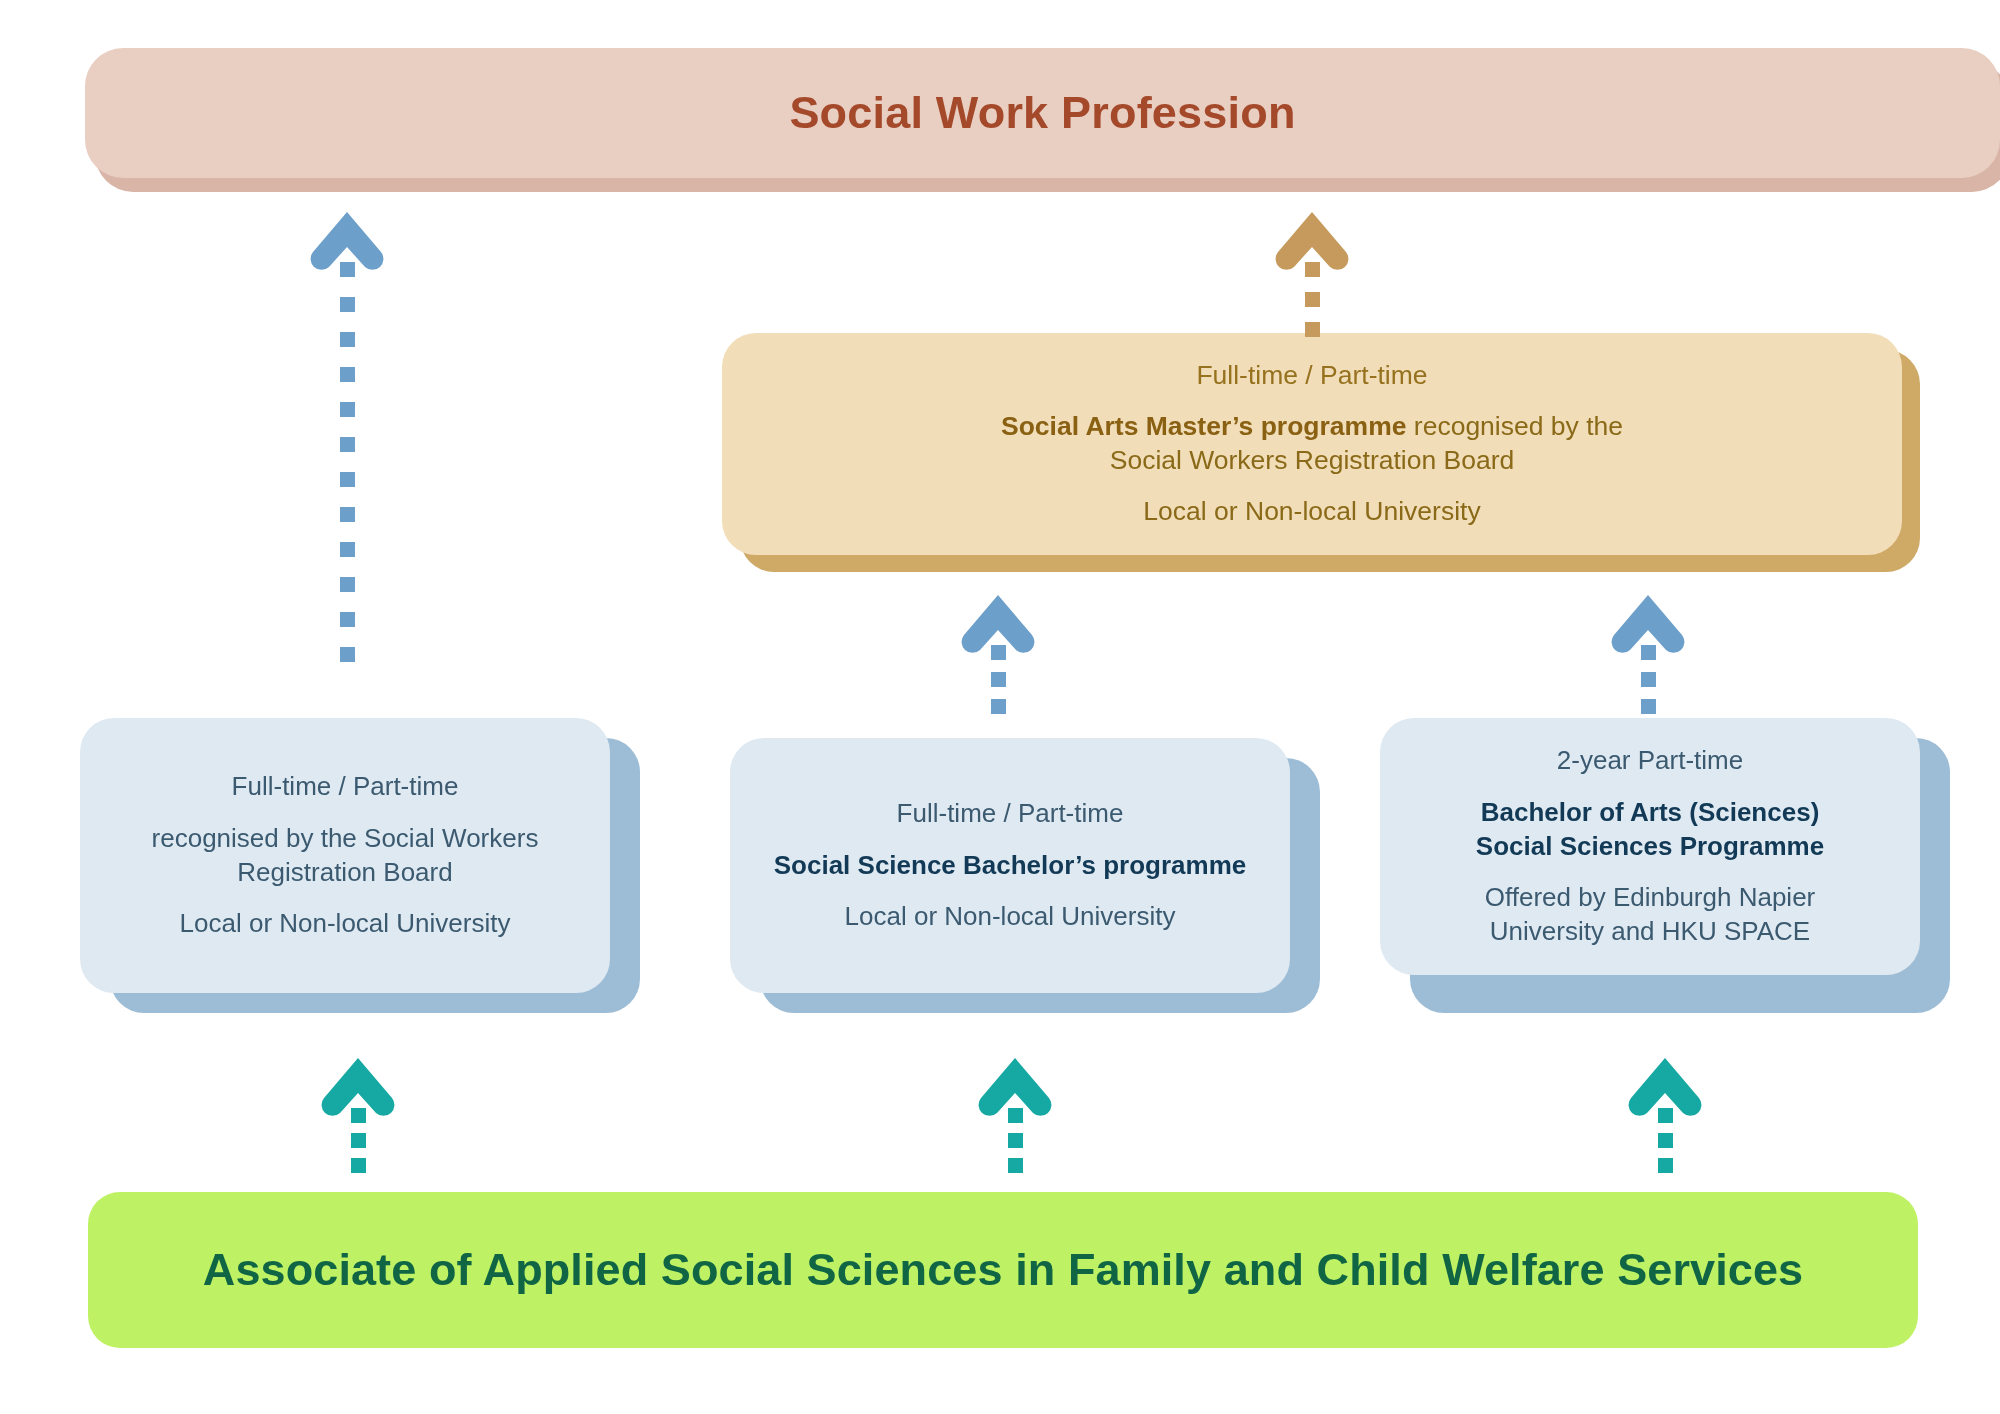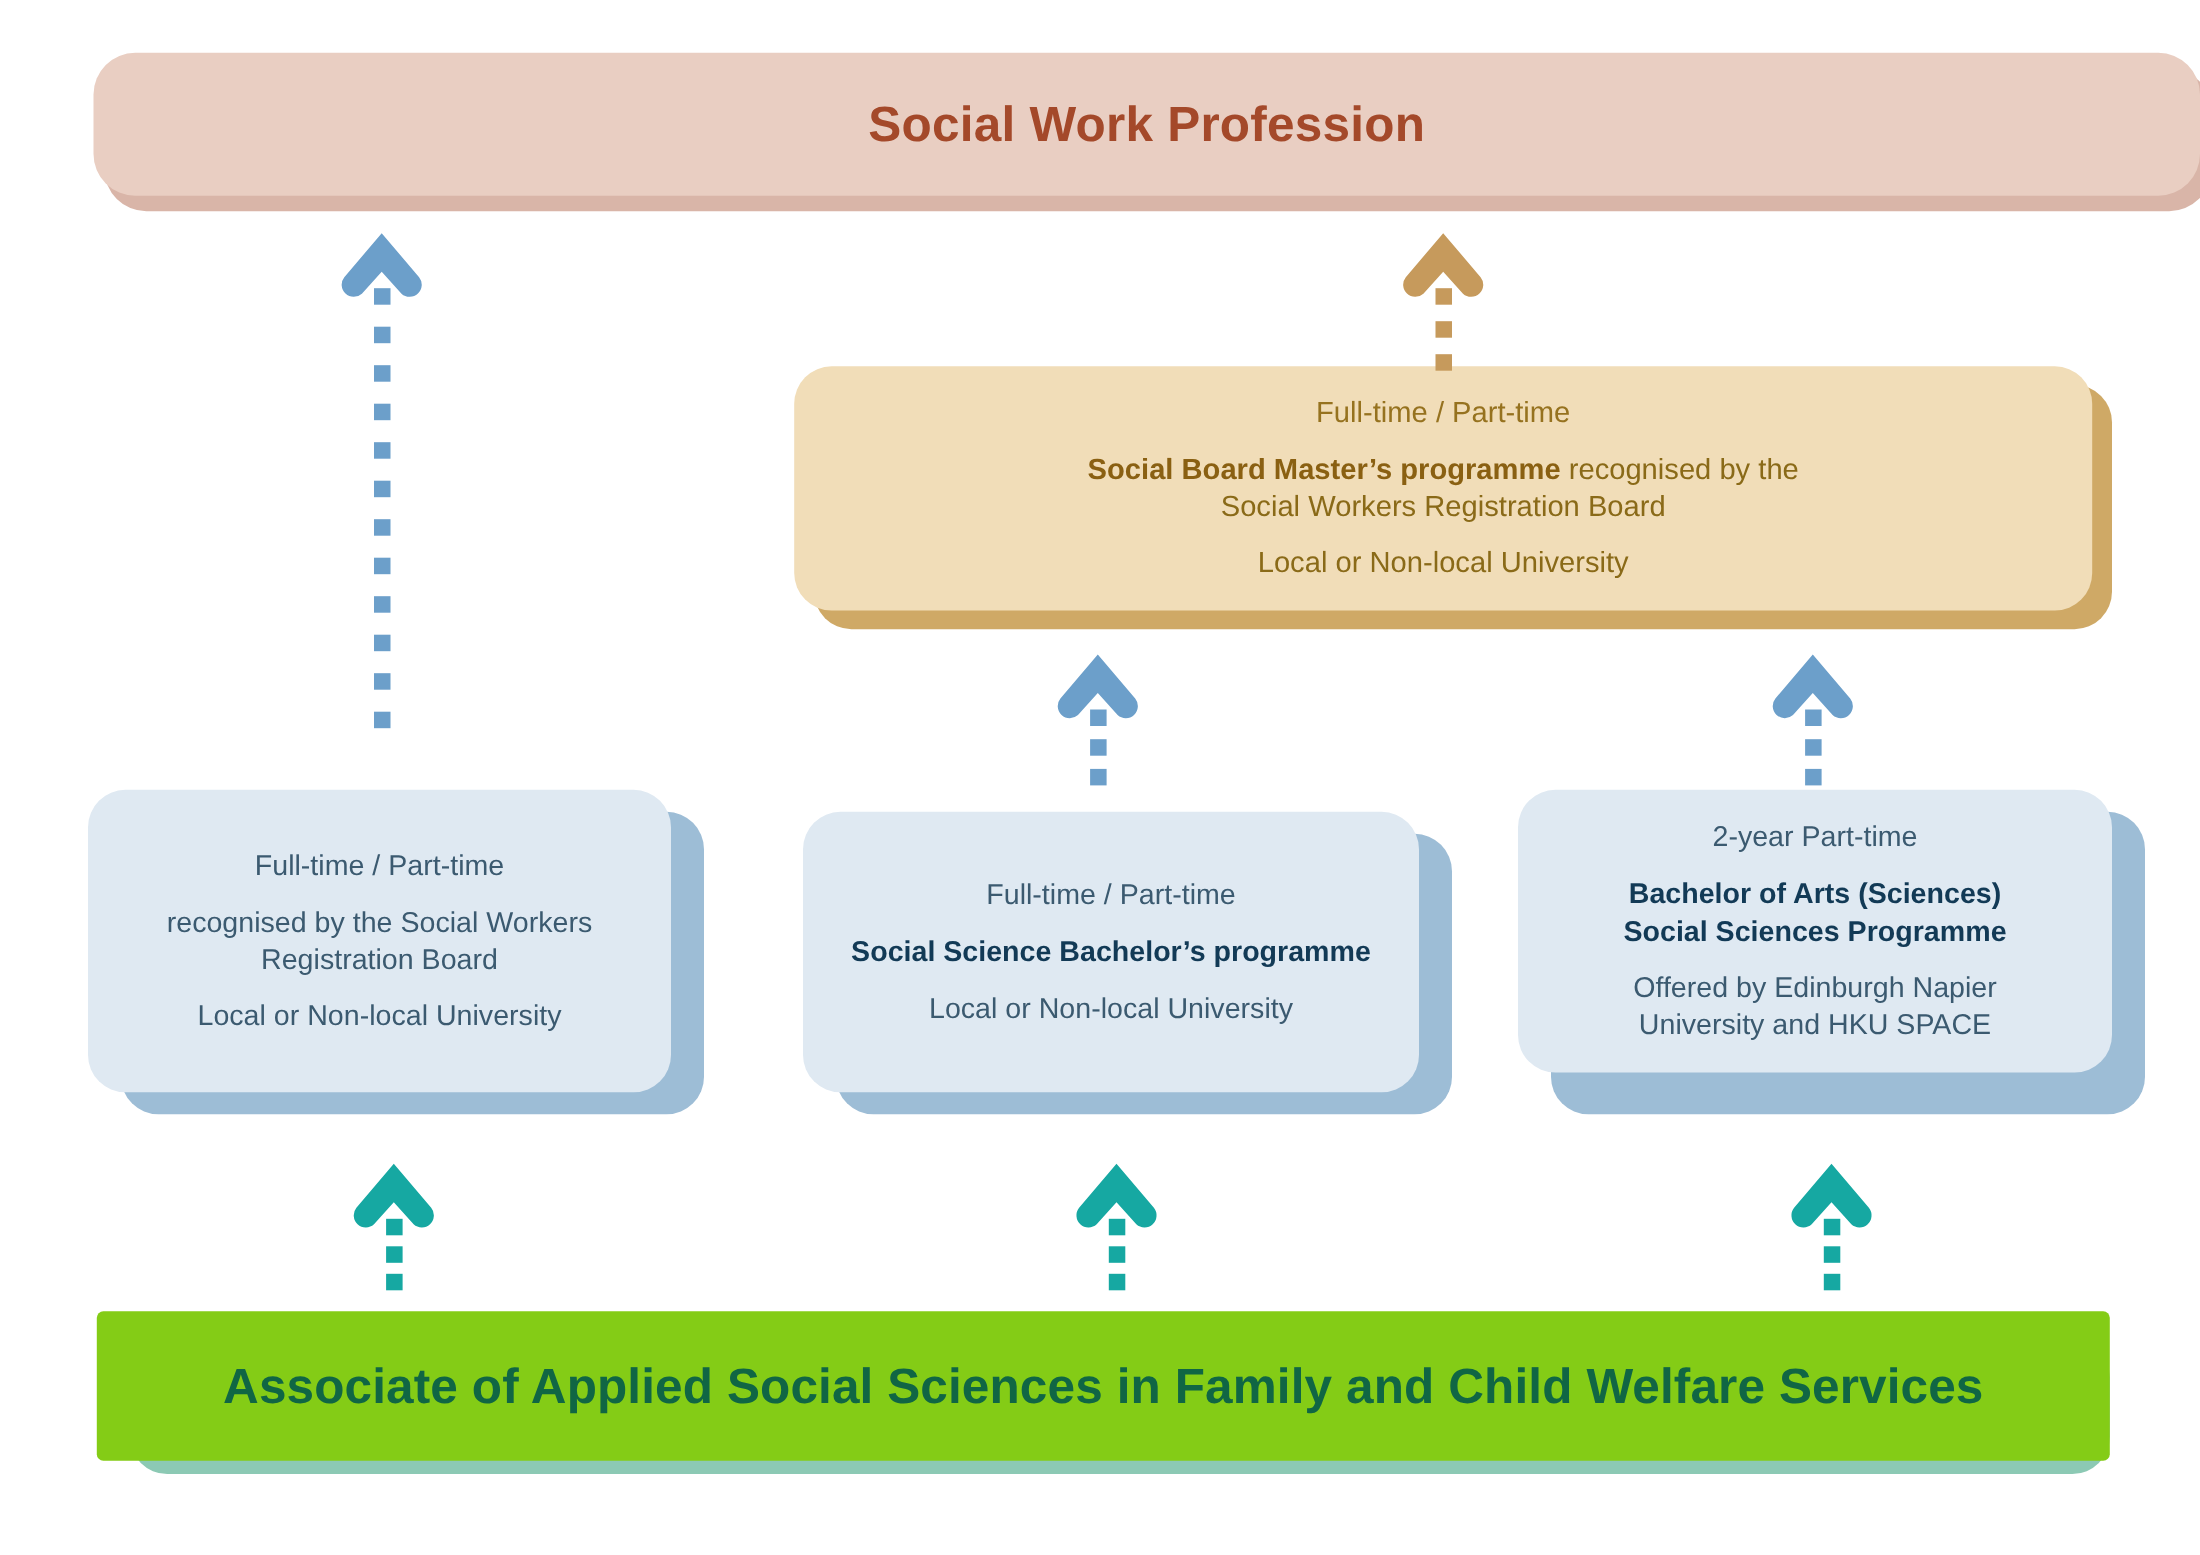--- a/index.html
+++ b/index.html
@@ -110,23 +110,23 @@
 
   
   #bottom-shadow {
     left: 118px; top: 1218px;
     width: 1800px; height: 122px;
     background: #8cc9b4;
     border-radius: 34px;
   }
   #bottom-banner {
     left: 88px; top: 1192px;
-    width: 1830px; height: 136px;
-    background: #84cc16;
-    border-radius: 6px;
+    width: 1830px; height: 156px;
+    background: #bef264;
+    border-radius: 32px;
   }
   #bottom-banner .title {
     font-size: 45px;
     font-weight: bold;
     color: #106644;
     letter-spacing: 0.1px;
   }
 
   
   .arrow {
@@ -173,21 +173,21 @@
         <rect x="33" y="92" width="15" height="15"></rect>
         <rect x="33" y="122" width="15" height="15"></rect>
       </g>
     </svg>
   </div>
 
   <div id="master-shadow" class="shadow"></div>
   <div id="master-box" class="card">
     <div class="line light">Full-time / Part-time</div>
     <div class="gap"></div>
-    <div class="line"><b>Social Board Master’s programme</b><span> recognised by the</span></div>
+    <div class="line"><b>Social Arts Master’s programme</b><span> recognised by the</span></div>
     <div class="line">Social Workers Registration Board</div>
     <div class="gap"></div>
     <div class="line">Local or Non-local University</div>
   </div>
 
   <div class="arrow" style="left:958px; top:583px;">
     <svg width="80" height="140" viewBox="0 0 80 140">
       <path d="M40 12 L74 52 a11 11 0 0 1 -16 15 L40 47 L22 67 a11 11 0 0 1 -16 -15 Z" fill="#6c9fca"></path>
       <g fill="#6c9fca">
         <rect x="33" y="62" width="15" height="15"></rect>

